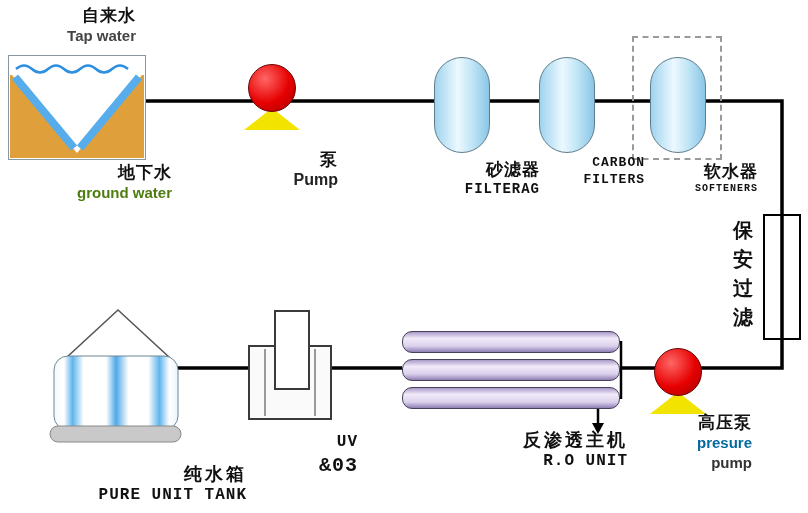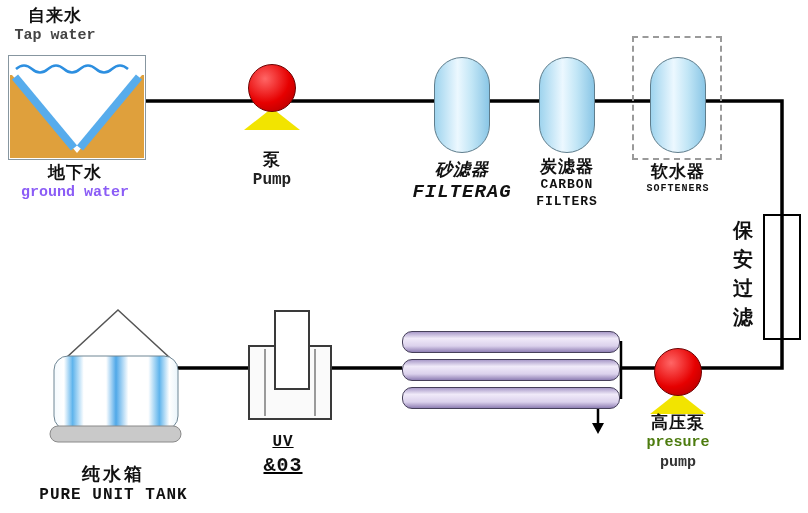--- a/index.html
+++ b/index.html
@@ -6,26 +6,26 @@
   html,body { background:#ffffff; }
   #canvas {
     position:relative; width:808px; height:513px; background:#fff;
     font-family:"DejaVu Sans", sans-serif; overflow:hidden;
   }
   .abs { position:absolute; }
   svg.wires { left:0; top:0; z-index:1; }
   .node { z-index:2; }
 
   
-  .label { text-align:center; line-height:1.3; z-index:4; }
+  .label { text-align:right; line-height:1.3; z-index:4;margin-left:26px; }
   .cn  { display:block; font-weight:bold; color:#111; font-size:17px; letter-spacing:1px; }
   .cn-big { font-size:18px; letter-spacing:3px; }
-  .en-serif { display:block; font-family:Liberation Mono, monospace; font-weight:bold; color:#444; font-size:15px; }
-  .en-faded { color:#8b5cf6; }
-  .en-mono { display:block; font-family:"Liberation Mono", monospace; font-weight:bold; color:#111; font-size:19px; letter-spacing:1px; }
+  .en-serif { display:block; font-family:Liberation Sans, sans-serif; font-weight:bold; color:#444; font-size:15px; }
+  .en-faded { color:#4d7c0f; }
+  .en-mono { display:block; font-family:"Liberation Mono", monospace; font-weight:bold; color:#111; font-size:14px; letter-spacing:1px; }
   .en-mono-sm { font-size:13px; }
 
   
   .pump-circle {
     width:48px; height:48px; border-radius:50%;
     background:radial-gradient(circle at 35% 30%, #ff6666, #e60000 55%, #a50000);
     border:1px solid #6d0000; z-index:3;
   }
   .pump-base {
     width:56px; height:22px; z-index:2;
@@ -95,28 +95,27 @@
   </div>
 
   <div class="abs pump-base node" style="left:244px; top:108px;"></div>
   <div class="abs pump-circle node" style="left:248px; top:64px;"></div>
   <div class="abs label" style="left:232px; top:148px; width:80px;">
     <span class="cn">泵</span>
     <span class="en-serif" style="color:#222; font-size:16px;">Pump</span>
   </div>
 
   <div class="abs vessel node" style="left:434px; top:57px;"></div>
-  <div class="abs label" style="left:410px; top:158px; width:104px;font-style:italic;">
+  <div class="abs label" style="left:410px; top:158px; width:104px;">
     <span class="cn">砂滤器</span>
     <span class="en-mono">FILTERAG</span>
   </div>
 
   <div class="abs vessel node" style="left:539px; top:57px;"></div>
   <div class="abs label" style="left:515px; top:155px; width:104px;">
-    <span class="cn">炭滤器</span>
     <span class="en-mono en-mono-sm">CARBON</span>
     <span class="en-mono en-mono-sm">FILTERS</span>
   </div>
 
   <div class="abs dashed-box node" style="left:632px; top:36px; width:90px; height:124px;"></div>
   <div class="abs vessel node" style="left:650px; top:57px;"></div>
   <div class="abs label" style="left:624px; top:160px; width:108px;">
     <span class="cn">软水器</span>
     <span class="en-mono" style="font-size:10px;">SOFTENERS</span>
   </div>
@@ -126,36 +125,40 @@
     <span>保</span>
     <span>安</span>
     <span>过</span>
     <span>滤</span>
   </div>
 
   <div class="abs pump-base node" style="left:650px; top:392px;"></div>
   <div class="abs pump-circle node" style="left:654px; top:348px;"></div>
   <div class="abs label" style="left:630px; top:411px; width:96px;">
     <span class="cn">高压泵</span>
-    <span class="en-serif" style="color:#4d7c0f;">presure</span>
+    <span class="en-serif" style="color:#0369a1;">presure</span>
     <span class="en-serif" style="color:#333;">pump</span>
   </div>
 
   <div class="abs node" style="left:402px; top:331px; width:220px; height:80px;">
     <div class="ro-tube" style="top:0;"></div>
     <div class="ro-tube" style="top:28px;"></div>
     <div class="ro-tube" style="top:56px;"></div>
   </div>
+  <div class="abs label" style="left:397px; top:428px; width:205px;">
+    <span class="cn cn-big">反渗透主机</span>
+    <span class="en-mono" style="font-size:16px;">R.O UNIT</span>
+  </div>
 
   <div class="abs uv-outer node" style="left:248px; top:345px; width:84px; height:75px;">
     <span class="uv-wall" style="left:14px;"></span>
     <span class="uv-wall" style="right:14px;"></span>
   </div>
   <div class="abs uv-lamp node" style="left:274px; top:310px; width:36px; height:80px;"></div>
-  <div class="abs label" style="left:248px; top:432px; width:70px;text-decoration:underline;">
+  <div class="abs label" style="left:262px; top:432px; width:70px;">
     <span class="en-mono" style="font-size:16px;">UV</span>
     <span class="en-mono" style="font-size:20px;">&amp;03</span>
   </div>
 
   <div class="abs node" style="left:48px; top:308px; width:135px; height:140px;">
     <svg width="135" height="140" viewBox="0 0 135 140">
       <defs>
         <linearGradient id="tankStripes" x1="0" y1="0" x2="1" y2="0">
           <stop offset="0" stop-color="#f4fafe"></stop>
           <stop offset="0.08" stop-color="#ffffff"></stop>

